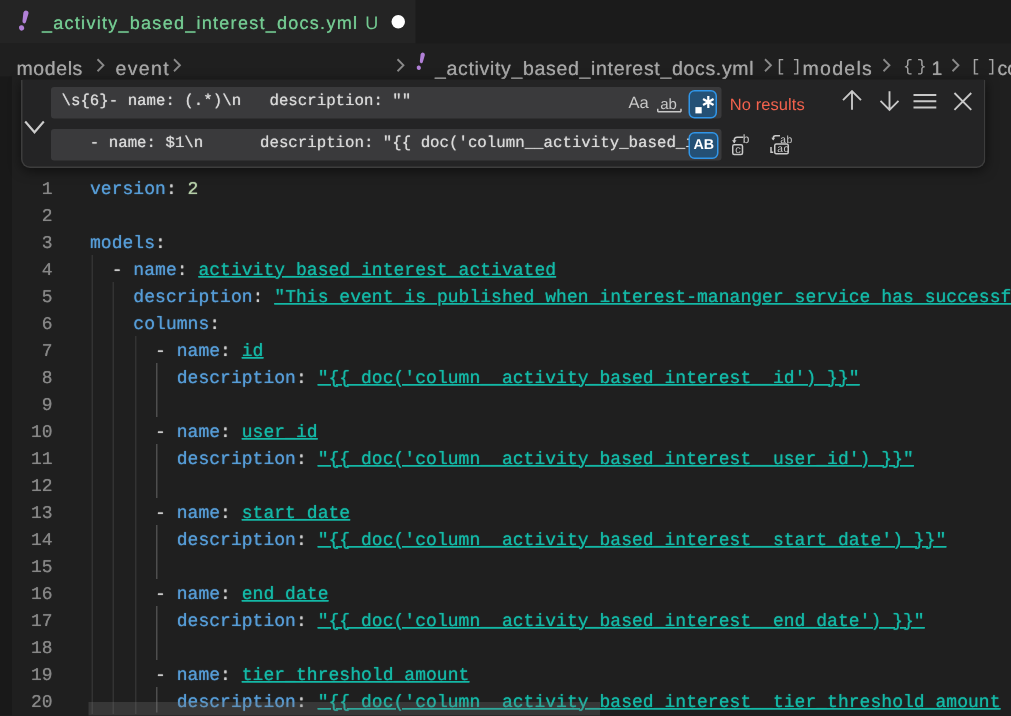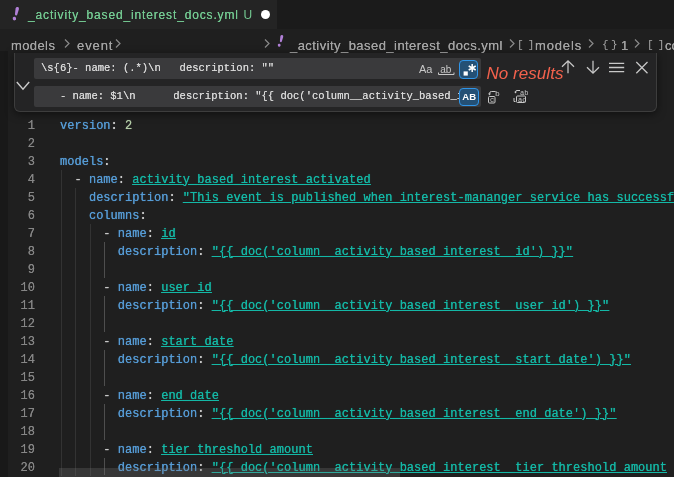--- a/index.html
+++ b/index.html
@@ -28,21 +28,21 @@
   .guide6{position:absolute;width:1px;background:#4e4e4e;}
   
   #hscroll{left:58.5px;top:467.5px;width:341px;height:10px;background:rgba(121,121,121,0.27);}
   
   #findw{left:14px;top:53px;width:643px;height:59px;background:#242425;border:1px solid #3d3d3d;border-top:none;border-radius:0 0 6px 6px;box-shadow:0 2px 8px rgba(0,0,0,0.5);box-sizing:border-box;}
   #findw > div{position:absolute;}
   .finput{left:19px;width:447px;height:21px;background:#3a3a3c;border-radius:2px;font-family:"Liberation Mono",monospace;font-size:10.5px;color:#d7d7d7;line-height:21px;white-space:pre;overflow:hidden;text-shadow:0 0 0.6px;}
   #fsearch{top:5px;}
   #freplace{top:33px;}
   .ftext{position:absolute;left:7px;top:0px;}
-  #noresults{left:471.5px;top:10.5px;font-size:17px;letter-spacing:0.05px;color:#f4624d;font-style:italic;}
+  #noresults{left:471.5px;top:10.5px;font-size:11px;letter-spacing:0.05px;color:#f4624d;}
   .fbtn{color:#c8c8c8;}
   .sep{position:absolute;top:8.5px;}
 </style>
 </head>
 <body>
 
   <div class="abs" id="tabbar"></div>
   <div class="abs" id="tab"></div>
   <div class="abs" id="tabicon"><svg width="14" height="24" viewBox="0 0 14 24">
     <path d="M5.6 8.3 Q6.3 6.6 7.9 7.1 Q9.4 7.6 8.9 9.3 L7.3 14.6 Q6.9 15.9 5.8 15.5 Q4.7 15.1 5.0 13.8 Z" fill="#b180d7"></path>

